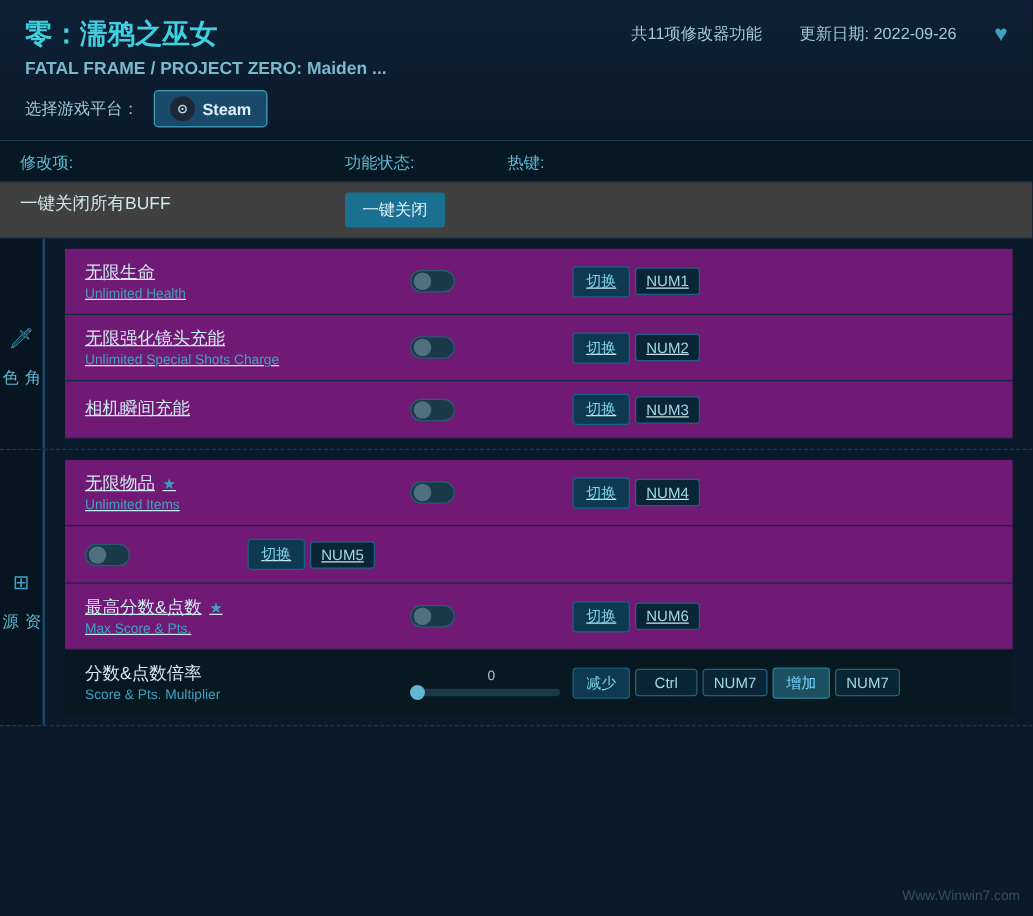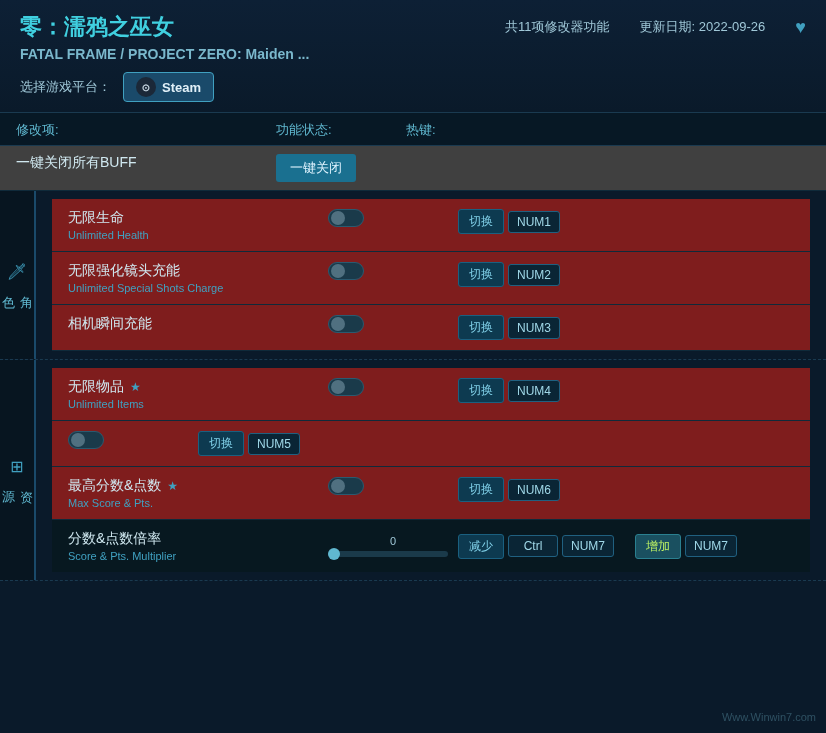--- a/index.html
+++ b/index.html
@@ -155,24 +155,25 @@
       color: #e0f4ff;
       padding: 5px 14px;
       font-size: 13px;
       cursor: pointer;
       font-family: inherit;
     }
 
     
     .mod-row {
       display: flex;
-      align-items: flex-start;
+      align-items: center;
       padding: 10px 16px;
       border-bottom: 1px solid #0f2a3a;
-      background: #7f1d1d;
+      background: #701a75;
+      text-decoration: underline;
     }
     .mod-info {
       width: 260px;
     }
     .mod-name-zh {
       font-size: 14px;
       color: #d0e8f0;
       margin-bottom: 2px;
       display: flex;
       align-items: center;
@@ -289,26 +290,25 @@
     .slider-hotkey-area {
       flex: 1;
       display: flex;
       align-items: center;
       gap: 4px;
     }
     .hotkey-btn-increase {
       background: #1a5060;
       border: 1px solid #2a8090;
       border-radius: 3px;
-      color: #bef264;
+      color: #7dd3fc;
       padding: 3px 10px;
       font-size: 12px;
       cursor: pointer;
       font-family: inherit;
-      margin-left: 17px;
     }
 
     
     .watermark {
       position: absolute;
       bottom: 10px;
       right: 10px;
       font-size: 11px;
       color: rgba(100,160,180,0.4);
     }

